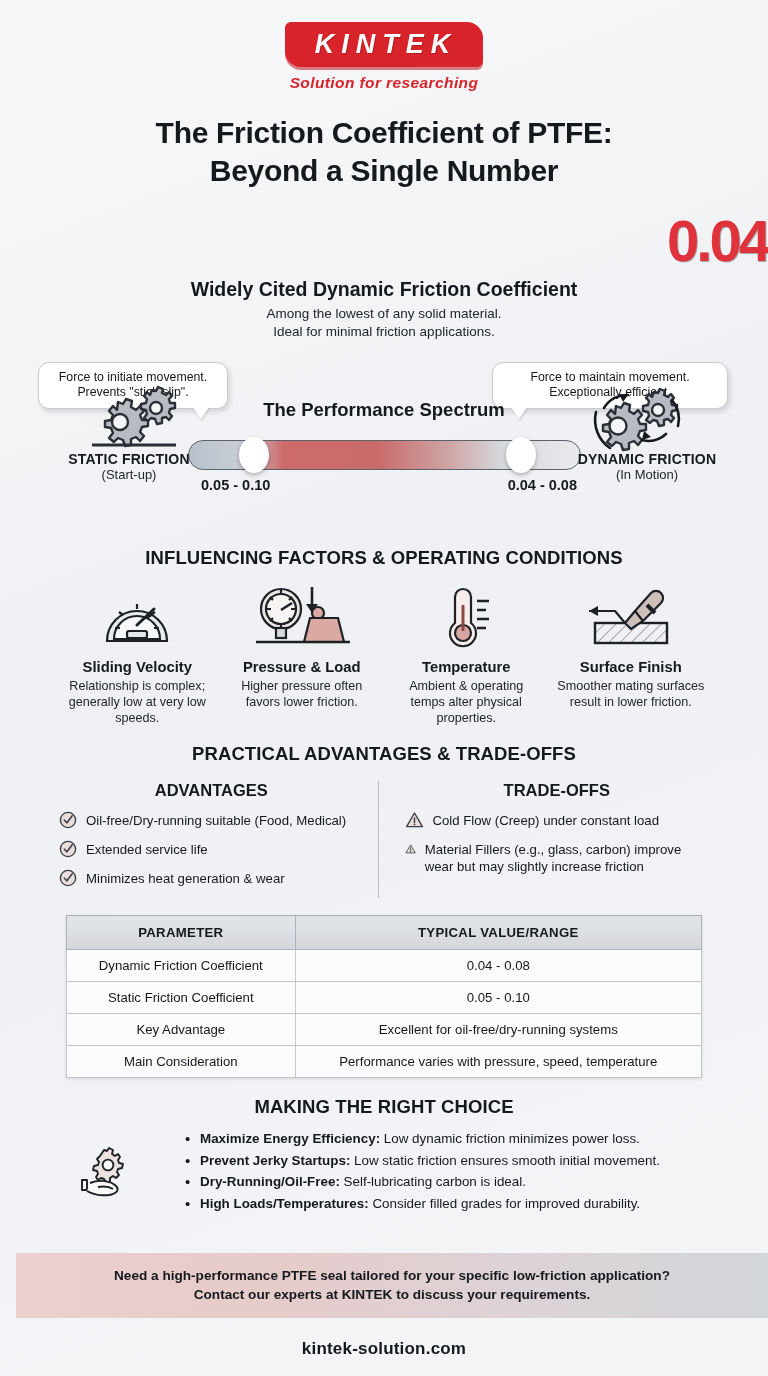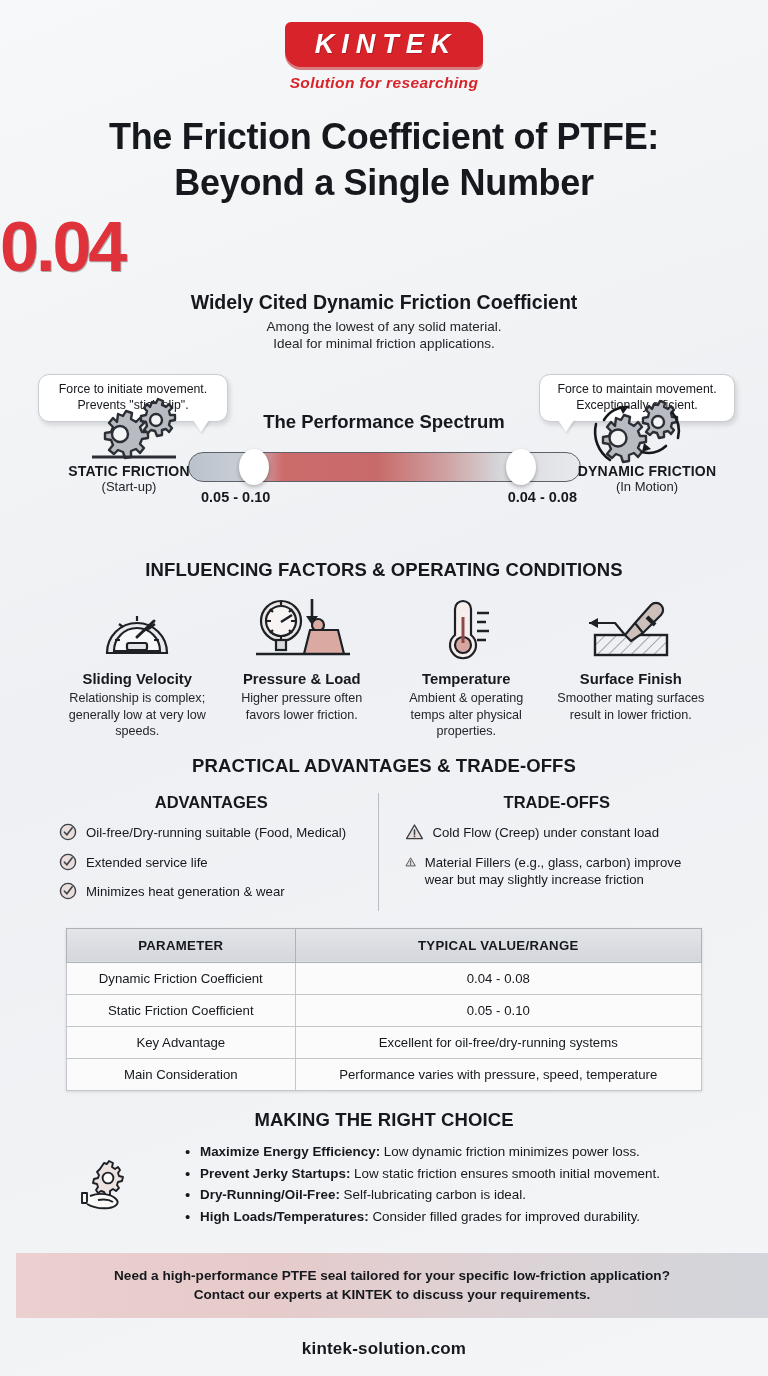--- a/index.html
+++ b/index.html
@@ -30,26 +30,26 @@
   }
   .logo-tag {
     margin-top: 7px;
     color: #d8232a; font-style: italic; font-weight: 700;
     font-size: 15.5px; letter-spacing: 0.4px;
   }
 
   
   .headline {
     margin-top: 22px; text-align: center;
-    font-size: 36px; font-weight: 800; color: #15181c;
+    font-size: 30px; font-weight: 800; color: #15181c;
     line-height: 1.28; letter-spacing: -0.3px;
   }
   .bignum {
-    margin-top: 8px; text-align: left;
-    font-size: 70px; font-weight: 800; color: #e0323a;
+    margin-top: 22px; text-align: right;
+    font-size: 58px; font-weight: 800; color: #e0323a;
     line-height: 0.95; letter-spacing: -3px;
     text-shadow: 1px 1px 0 rgba(0,0,0,0.30);
   }
   .bignum-label {
     margin-top: 10px; text-align: center;
     font-size: 19.5px; font-weight: 800; color: #15181c;
   }
   .bignum-sub {
     margin-top: 4px; text-align: center;
     font-size: 13.5px; color: #22262b; line-height: 1.32;
@@ -70,21 +70,21 @@
   }
   .bubble::after {
     content: ""; position: absolute; bottom: -11px;
     width: 0; height: 0;
     border-left: 8px solid transparent; border-right: 8px solid transparent;
     border-top: 12px solid #fff;
     filter: drop-shadow(1px 2px 1px rgba(0,0,0,0.12));
   }
   .bubble-left { left: 38px; top: 5px; width: 190px; }
   .bubble-left::after { right: 18px; }
-  .bubble-right { right: 33px; top: 5px; width: 196px; }
+  .bubble-right { right: 40px; top: 5px; width: 236px; }
   .bubble-right::after { left: 18px; }
 
   .track-wrap { position: absolute; left: 188px; top: 83px; width: 393px; }
   .track {
     position: relative; height: 30px; border-radius: 15px;
     border: 1.4px solid #5d626a;
     background: linear-gradient(90deg,#b9c2cc 0%, #c9ced5 14%, #cd6b6b 24%, #c96a6a 48%, #cfa3a3 66%, #d6d8dc 80%, #e8eaed 100%);
   }
   .knob {
     position: absolute; top: 50%; transform: translate(-50%,-50%);

